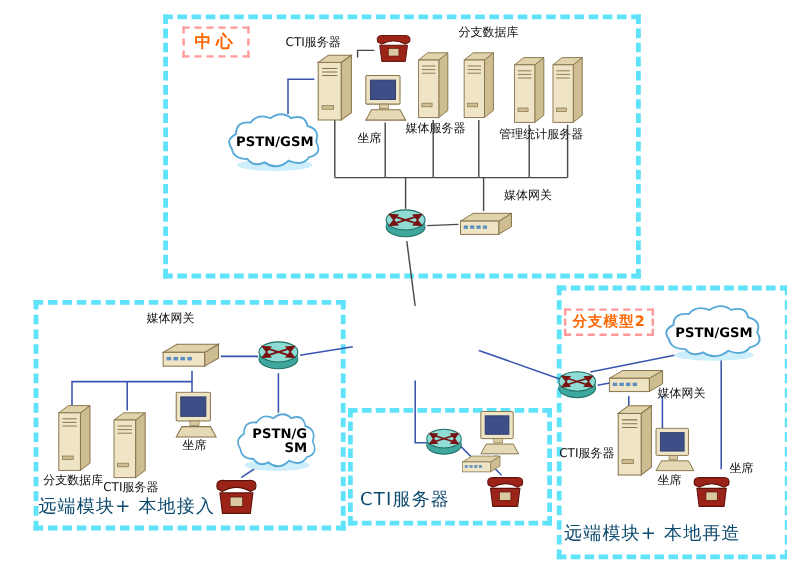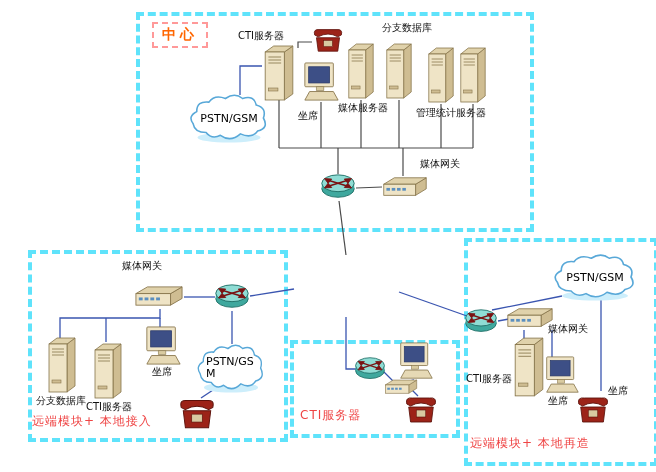--- a/index.html
+++ b/index.html
@@ -6,24 +6,24 @@
   .canvas{position:relative;width:656px;height:472px;background:#ffffff;overflow:hidden;
           font-family:"DejaVu Sans","Liberation Sans",sans-serif;}
   .group-box{position:absolute;border:4px dashed #5fe3fb;background:transparent;z-index:0;}
   .wires{position:absolute;left:0;top:0;z-index:1;}
   .dev,.lbl,.tag,.cloud,.caption{position:absolute;z-index:2;}
   .dev svg{width:100%;height:100%;display:block;}
   .lbl{font-size:10px;color:#111;white-space:nowrap;line-height:1;}
   .tag{border:2px dashed #ff9999;color:#ff6600;font-weight:bold;font-size:14px;
        padding:2px 8px;background:#fff;letter-spacing:4px;white-space:nowrap;}
   .tag-small{font-size:12px;letter-spacing:1px;padding:1px 5px;}
-  .caption{color:#ef4444;font-size:12px;letter-spacing:1px;white-space:nowrap;}
+  .caption{color:#0c4a6e;font-size:15px;letter-spacing:1px;white-space:nowrap;}
   .cloud svg{position:absolute;inset:0;width:100%;height:100%;}
   .cloud-text{position:absolute;inset:0;display:flex;align-items:center;justify-content:center;
-              font-weight:normal;font-size:11px;color:#000;text-align:left;z-index:3;}
+              font-weight:bold;font-size:11px;color:#000;text-align:right;z-index:3;}
   .cloud-text.big{font-size:12px;}
   .cloud-text.wrap{word-break:break-all;line-height:1.1;padding:0 12px;}
 </style>
 </head>
 <body>
 
 <div class="canvas">
 
   <svg width="0" height="0" style="position:absolute" aria-hidden="true">
     <defs>
@@ -237,20 +237,21 @@
         <use href="#sym-switch"></use>
       </svg>
     </div>
   <div class="dev" style="left:404px;top:394px;width:34px;height:30px">
       <svg viewBox="0 0 36 30" preserveAspectRatio="none">
         <use href="#sym-phone"></use>
       </svg>
     </div>
   <div class="caption" style="left:300px;top:407px">CTI服务器</div>
 
+  <div class="tag tag-small" style="left:470px;top:257px">分支模型2</div>
   <div class="cloud" style="left:550px;top:252px;width:90px;height:50px">
     <svg viewBox="0 0 120 72" preserveAspectRatio="none">
         <use href="#sym-cloud"></use>
       </svg>
     <span class="cloud-text">PSTN/GSM</span>
   </div>
   <div class="dev" style="left:464px;top:308px;width:34px;height:27px">
       <svg viewBox="0 0 40 30" preserveAspectRatio="none">
         <use href="#sym-router"></use>
       </svg>

